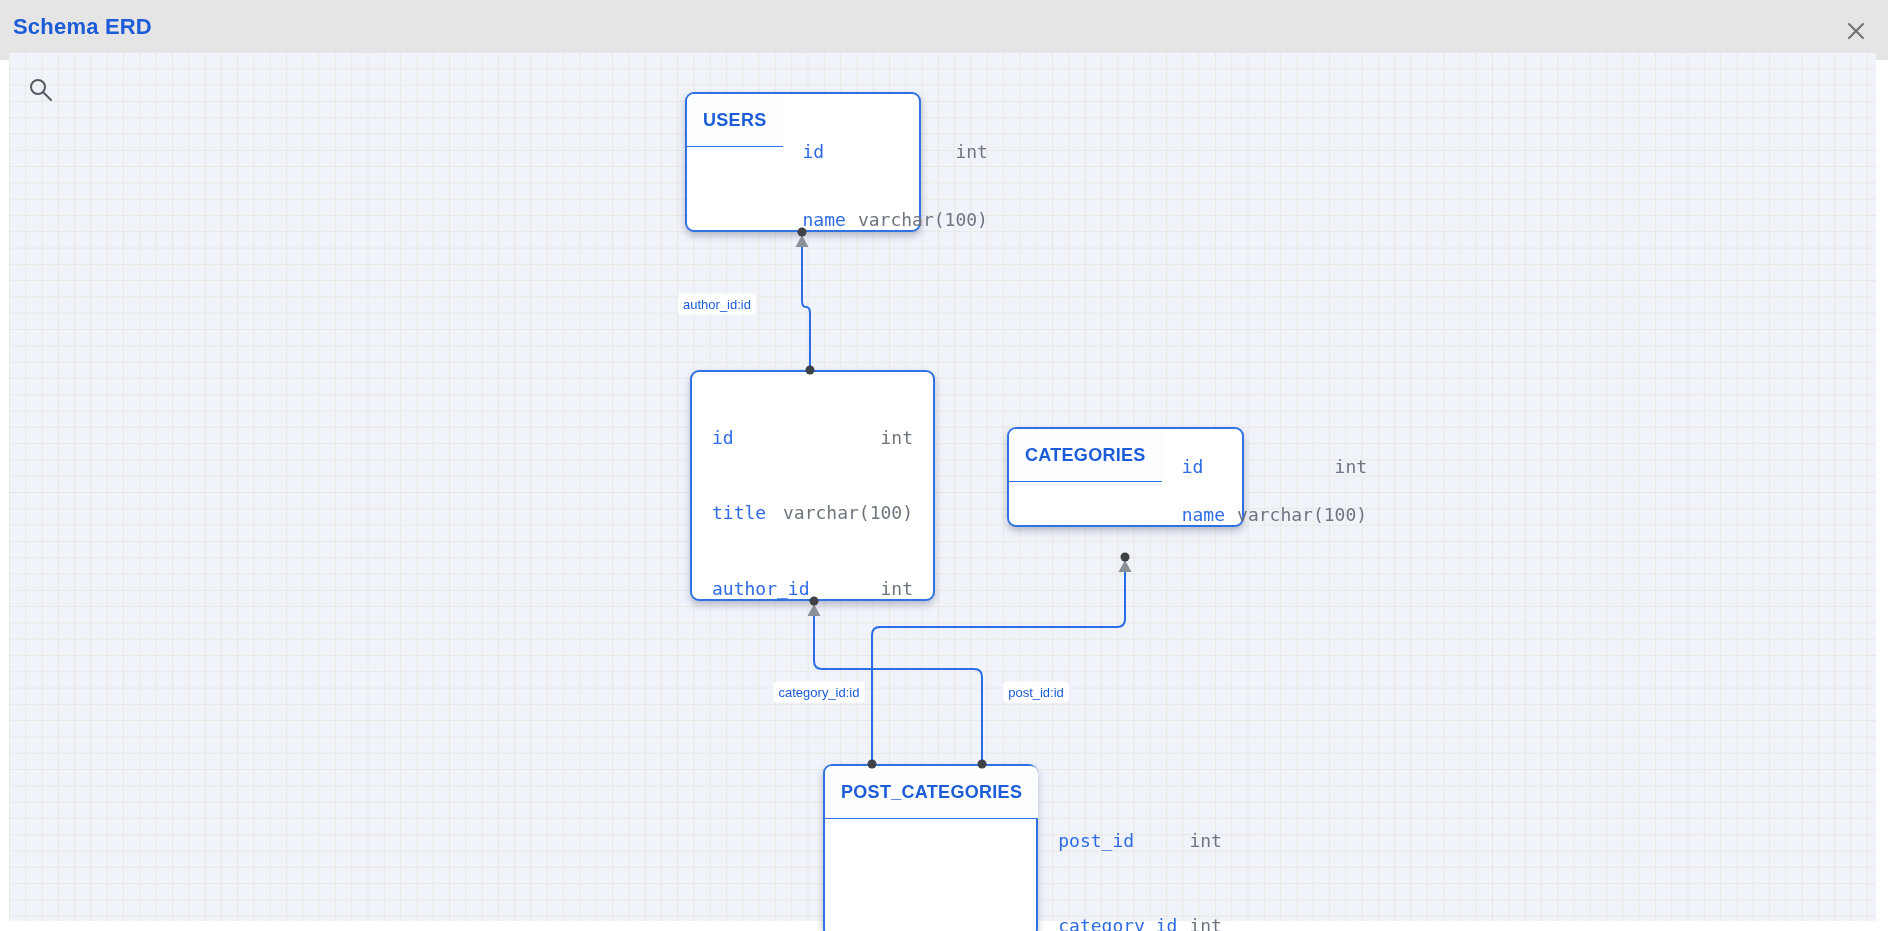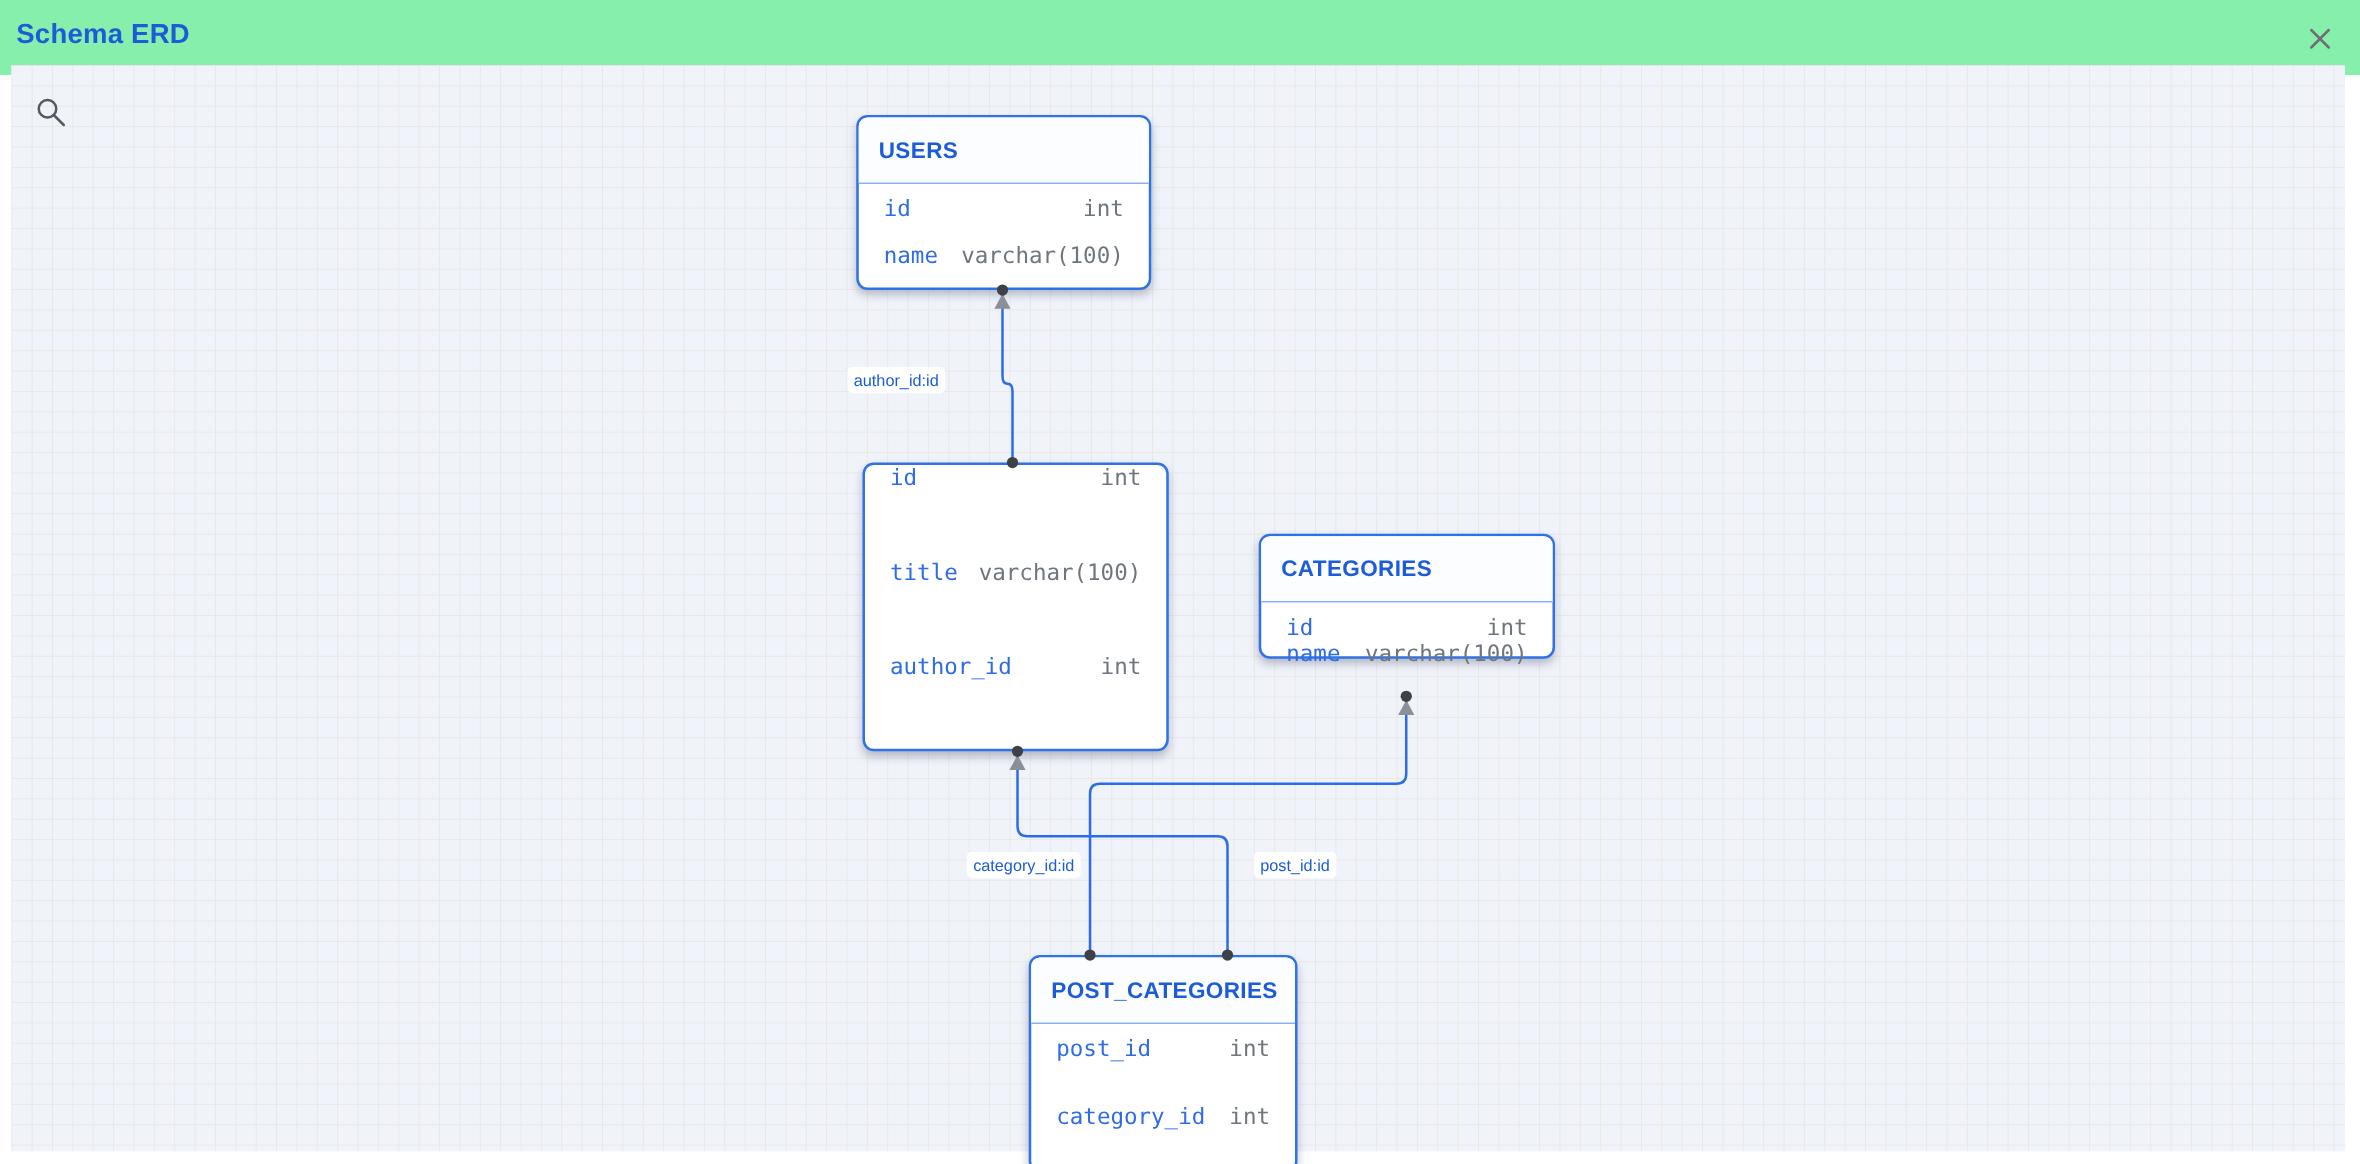--- a/index.html
+++ b/index.html
@@ -1,19 +1,19 @@
 <!DOCTYPE html>
 <html style="--accent-blue: #1d5cd9; --field-blue: #2e6be5; --type-gray: #6e757e; --border-blue: #2f72e4; --line-blue: #2b6de8; --dot-gray: #3e4146; --arrow-gray: #8a9097; --canvas-bg: #f1f3fb; --grid-line: #e8e8e3; --label-text: #1a5cd8; --close-gray: #6f6f6f;"><head>
 <meta charset="utf-8">
 <style>
   html,body{margin:0;padding:0;width:1888px;height:931px;background:#ffffff;overflow:hidden;}
   *{box-sizing:border-box;}
 
   .modal-header{
-    position:absolute;left:0;top:0;width:1888px;height:60px;background:#86efac;
+    position:absolute;left:0;top:0;width:1888px;height:60px;background:#e5e5e5;
   }
   .page-title{
     position:absolute;left:13px;top:14px;margin:0;
     font:bold 22px "Liberation Sans",sans-serif;
     color:var(--accent-blue,#1d5cd9);letter-spacing:.2px;
   }
   .close-btn{
     position:absolute;right:18px;top:17px;width:28px;height:28px;
     background:none;border:none;padding:0;cursor:pointer;
     display:flex;align-items:center;justify-content:center;
@@ -29,32 +29,32 @@
   }
 
   .magnifier{position:absolute;left:18px;top:24px;cursor:pointer;}
 
   .edges{position:absolute;left:0;top:0;width:1867px;height:869px;z-index:5;pointer-events:none;}
 
   .table-node{
     position:absolute;z-index:2;background:#ffffff;
     border:2px solid var(--border-blue,#2f72e4);border-radius:9px;
     box-shadow:0 4px 7px rgba(110,120,140,.45);
-    display:flex;flex-direction:column;gap:10px;
+    display:flex;
   }
   .table-header{
     height:53px;flex:0 0 53px;display:flex;align-items:center;
     padding:0 16px;border-bottom:1px solid var(--border-blue,#2f72e4);
     font:bold 18px "Liberation Sans",sans-serif;letter-spacing:.3px;
     color:var(--accent-blue,#1d5cd9);background:#fcfdfe;border-radius:7px 7px 0 0;
     white-space:nowrap;
   }
   .table-rows{flex:1;display:flex;flex-direction:column;}
   .table-row{
-    flex:1;display:flex;justify-content:space-between;align-items:flex-start;
+    flex:1;display:flex;justify-content:space-between;align-items:flex-end;
     padding:0 20px;font:18px "DejaVu Sans Mono",monospace;white-space:nowrap;
   }
   .field-name{color:var(--field-blue,#2e6be5);}
   .field-type{color:var(--type-gray,#6e757e);margin-left:12px;}
 
   .edge-label{
     position:absolute;z-index:6;transform:translate(-50%,-50%);
     background:#ffffff;border-radius:4px;padding:3px 5px;
     font:13px "Liberation Sans",sans-serif;color:var(--label-text,#1a5cd8);
     white-space:nowrap;

